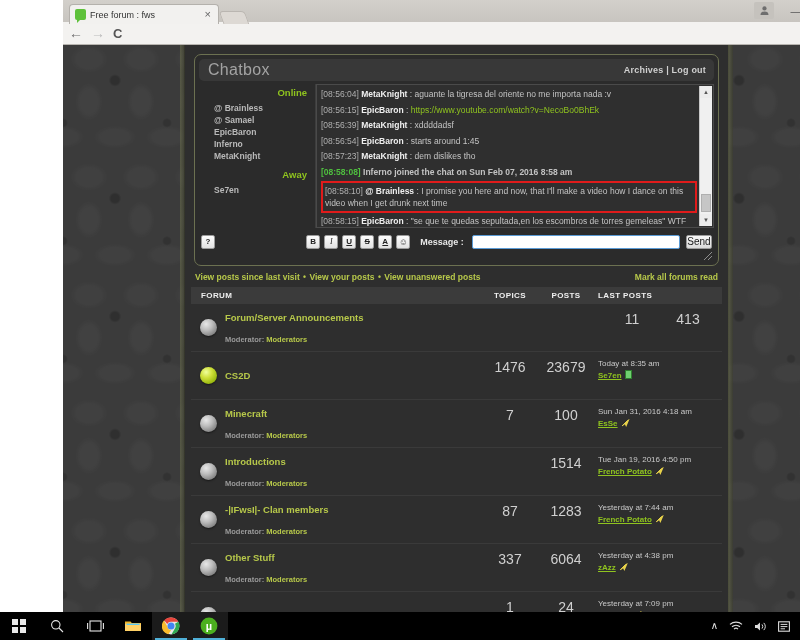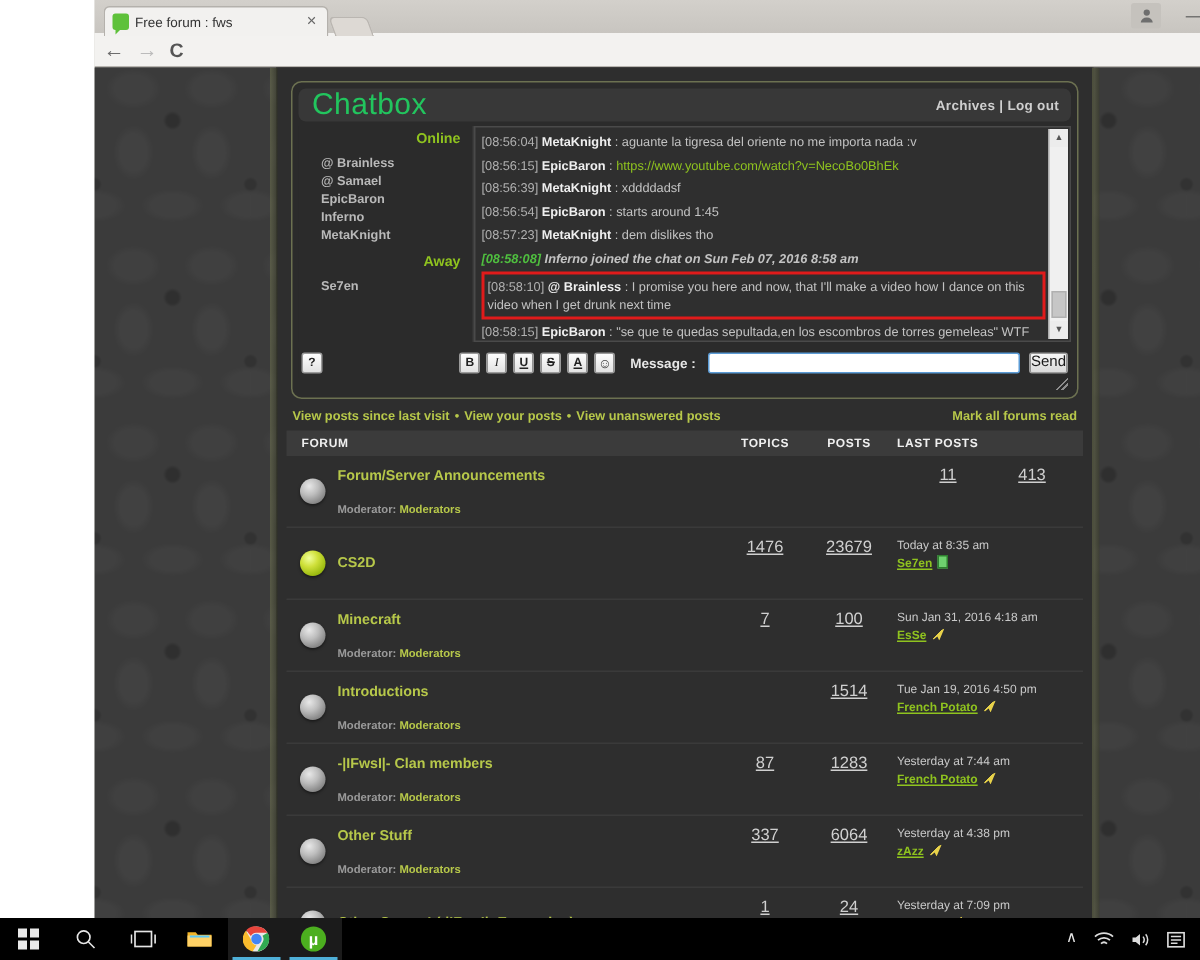--- a/index.html
+++ b/index.html
@@ -164,21 +164,21 @@
     padding: 4px;
   }
   .chat-header {
     display: flex; align-items: center; justify-content: space-between;
     height: 22px;
     background: #383838;
     border-radius: 5px;
     padding: 0 8px 0 9px;
     margin-bottom: 3px;
   }
-  .chat-title { font-size: 20px; color: #22c55e; letter-spacing: .3px; }
+  .chat-title { font-size: 16px; color: #a3a3a3; letter-spacing: .3px; }
   .chat-header-links { font-size: 9px; color: #cfcfcf; font-weight: bold; letter-spacing: .2px; }
   .chat-header-links a { color: #cfcfcf; text-decoration: none; }
 
   .chat-body {
     display: flex;
     height: 144px;
     background: #2b2b2b;
     position: relative;
   }
   .chat-users {
@@ -207,21 +207,21 @@
   }
   .msg {
     font-size: 8.5px; line-height: 15.5px;
     color: #c9c9c9;
     white-space: nowrap;
   }
   .msg .ts { color: #b0b0b0; }
   .msg .who { color: #efefef; font-weight: bold; }
   .msg .txt { color: #c3c3c3; }
   .msg .link { color: #8fc31f; }
-  .msg.system { color: #4fbf3f; font-weight: bold; font-style: italic; }
+  .msg.system { color: #4fbf3f; font-weight: bold; }
   .msg.system .ts { color: #4fbf3f; }
   .msg.highlight {
     border: 2px solid #e01b1b;
     white-space: normal;
     line-height: 12px;
     padding: 2px 2px;
     margin: 1px 0;
   }
   
   .chat-scroll {
@@ -334,24 +334,23 @@
   .ftitle {
     font-size: 9.5px; font-weight: bold; color: #b7c84a;
     text-decoration: none; line-height: 13px;
   }
   .fmod {
     font-size: 7.5px; font-weight: bold; color: #9a9a9a;
     margin-top: 11px; line-height: 10px;
   }
   .fmod a { color: #b7c84a; text-decoration: none; }
   .num {
-    font-size: 11px; color: #d0d0d0;
+    font-size: 14px; color: #d0d0d0;
     display: flex; align-items: flex-start; justify-content: center;
     padding-top: 2px;
-    text-decoration: underline;
   }
   .lastpost {
     font-size: 8px; color: #c9c9c9; line-height: 12px;
     padding-top: 1px;
   }
   .lastpost .lp-user { color: #8fc31f; font-weight: bold; }
   .lp-ico {
     display: inline-block; width: 9px; height: 8px;
     vertical-align: -1px; margin-left: 3px;
     background:

